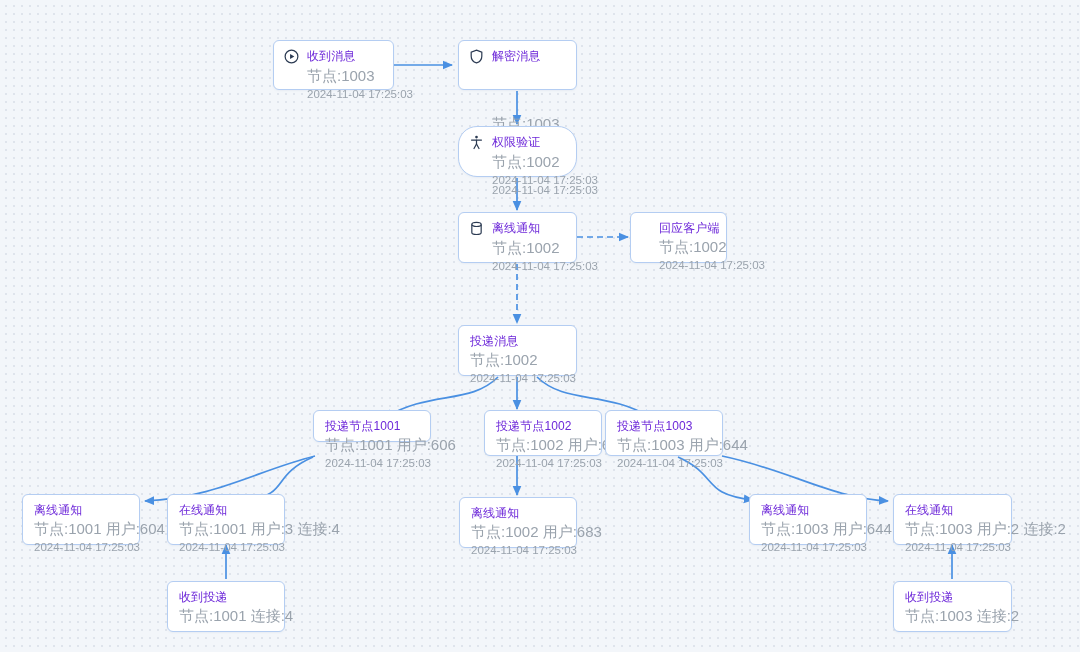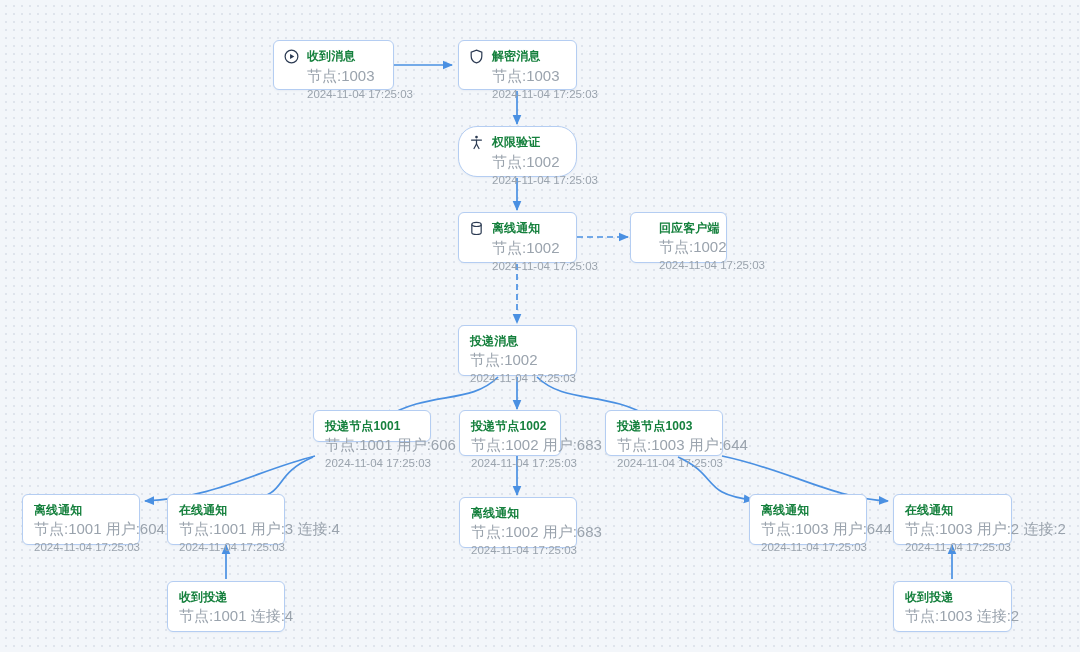--- a/index.html
+++ b/index.html
@@ -42,22 +42,22 @@
   .node-icon {
     width: 17px; height: 17px;
     flex: 0 0 17px;
     margin-top: 0px;
     color: #2b3a52;
     display: block;
   }
   .node-icon svg { display: block; width: 17px; height: 17px; }
   .node-title {
     font-size: 12px;
-    font-weight: bold;
-    color: #15803d;
+    font-weight: normal;
+    color: #6d28d9;
     line-height: 16px;
     letter-spacing: 0.1px;
     white-space: nowrap;
   }
   .node-sub {
     font-size: 15px;
     color: #9aa3ad;
     line-height: 15px;
     margin-top: 3px;
     white-space: nowrap;
@@ -124,21 +124,21 @@
             <circle cx="12" cy="12" r="9"></circle>
             <path d="M10 8.5 L16 12 L10 15.5 Z" fill="currentColor" stroke="none"></path>
           </svg>
       </span>
       <span class="node-title">收到消息</span>
     </div>
     <div class="node-sub">节点:1003</div>
     <div class="node-time">2024-11-04 17:25:03</div>
   </div>
 
-  <div class="node with-icon" style="left:458px; top:40px; width:119px; height:50px;">
+  <div class="node with-icon" style="left:458px; top:40px; width:119px; height:50px;gap:48px;">
     <div class="node-head">
       <span class="node-icon">
         <svg viewBox="0 0 24 24" fill="none" stroke="currentColor" stroke-width="1.7">
             <path d="M12 3 L19.5 6 V11.5 C19.5 16.2 16.3 19.6 12 21 C7.7 19.6 4.5 16.2 4.5 11.5 V6 Z"></path>
           </svg>
       </span>
       <span class="node-title">解密消息</span>
     </div>
     <div class="node-sub">节点:1003</div>
     <div class="node-time">2024-11-04 17:25:03</div>
@@ -192,21 +192,21 @@
   </div>
 
   <div class="node" style="left:313px; top:410px; width:118px; height:32px;text-align:center;">
     <div class="node-head">
       <span class="node-title">投递节点1001</span>
     </div>
     <div class="node-sub">节点:1001 用户:606</div>
     <div class="node-time">2024-11-04 17:25:03</div>
   </div>
 
-  <div class="node" style="left:459px; top:410px; width:102px; height:46px;">
+  <div class="node" style="left:484px; top:410px; width:118px; height:46px;">
     <div class="node-head">
       <span class="node-title">投递节点1002</span>
     </div>
     <div class="node-sub">节点:1002 用户:683</div>
     <div class="node-time">2024-11-04 17:25:03</div>
   </div>
 
   <div class="node" style="left:605px; top:410px; width:118px; height:46px;">
     <div class="node-head">
       <span class="node-title">投递节点1003</span>

